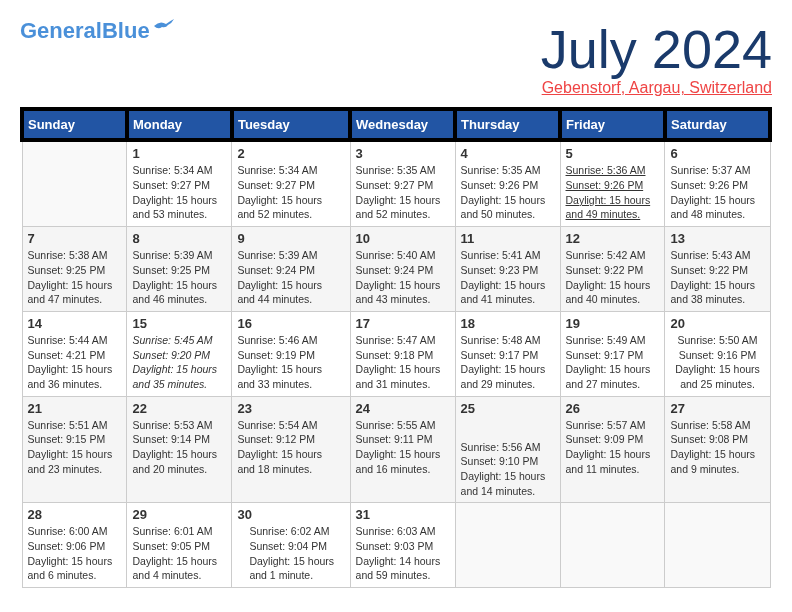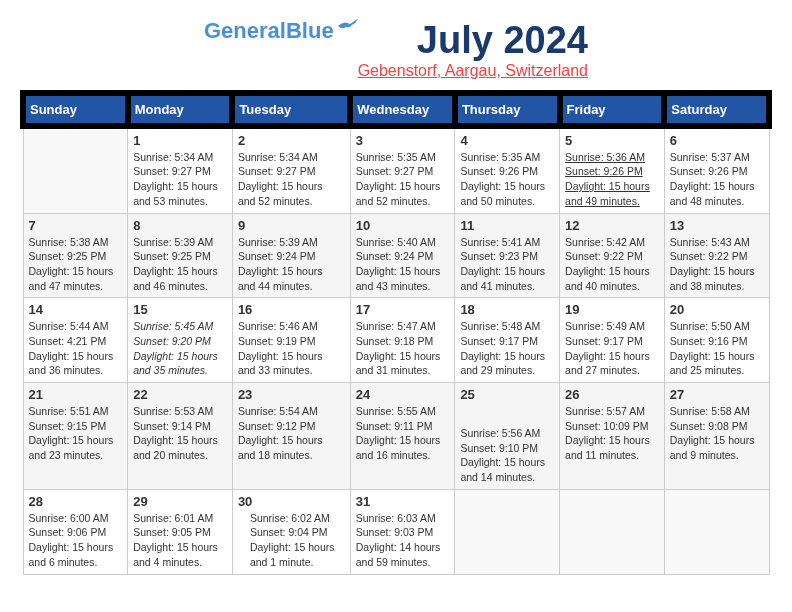--- a/index.html
+++ b/index.html
@@ -5,21 +5,21 @@
     * { margin: 0; padding: 0; box-sizing: border-box; }
     body {
       font-family: Arial, sans-serif;
       background: #fff;
       width: 792px;
       min-height: 612px;
       padding: 20px;
     }
     .header-section {
       display: flex;
-      justify-content: center;
+      justify-content: space-between;
       align-items: flex-start;
       margin-bottom: 10px;
     }
     .logo {
       display: flex;
       flex-direction: column;
       align-items: flex-start;
     }
     .logo-text {
       font-size: 22px;
@@ -27,43 +27,43 @@
       color: #1a3a6b;
       line-height: 1;
     }
     .logo-text span {
       color: #4a90d9;
     }
     .title-area {
       text-align: right;
     }
     .month-year {
-      font-size: 38px;
-      font-weight: bold;
+      font-size: 54px;
+      font-weight: normal;
       color: #1a3a6b;
       line-height: 1.1;
     }
     .location {
       font-size: 16px;
       color: #ef4444;
       text-decoration: underline;
     }
     table {
       width: 100%;
       border-collapse: collapse;
       font-size: 11px;
     }
     thead tr th {
       background-color: #2255a4;
       color: #fff;
       padding: 6px 4px;
       text-align: left;
       font-size: 13px;
       font-weight: bold;
-      border: 6px solid #000000;
+      border: 4px solid #000000;
     }
     tbody tr td {
       border: 1px solid #ccc;
       vertical-align: top;
       padding: 4px 5px;
       min-height: 70px;
       height: 80px;
       background: #fff;
     }
     tbody tr:nth-child(even) td {
@@ -251,21 +251,21 @@
         </td>
         <td>
           <div class="day-number">19</div>
           <div class="day-info" style="white-space: pre-line;">Sunrise: 5:49 AM
 Sunset: 9:17 PM
 Daylight: 15 hours
 and 27 minutes.</div>
         </td>
         <td>
           <div class="day-number">20</div>
-          <div class="day-info" style="white-space: pre-line;">Sunrise: 5:50 AM
+          <div class="day-info" style="white-space: pre-line; text-align: center;">Sunrise: 5:50 AM
 Sunset: 9:16 PM
 Daylight: 15 hours
 and 25 minutes.</div>
         </td>
       </tr>
       <tr>
         <td>
           <div class="day-number">21</div>
           <div class="day-info" style="white-space: pre-line;">Sunrise: 5:51 AM
 Sunset: 9:15 PM
@@ -296,21 +296,21 @@
         <td>
           <div class="day-number">25</div>
           <div class="day-info" style="white-space: pre-line; margin-top: 24px;">Sunrise: 5:56 AM
 Sunset: 9:10 PM
 Daylight: 15 hours
 and 14 minutes.</div>
         </td>
         <td>
           <div class="day-number">26</div>
           <div class="day-info" style="white-space: pre-line;">Sunrise: 5:57 AM
-Sunset: 10:09 PM
+Sunset: 9:09 PM
 Daylight: 15 hours
 and 11 minutes.</div>
         </td>
         <td>
           <div class="day-number">27</div>
           <div class="day-info" style="white-space: pre-line;">Sunrise: 5:58 AM
 Sunset: 9:08 PM
 Daylight: 15 hours
 and 9 minutes.</div>
         </td>

